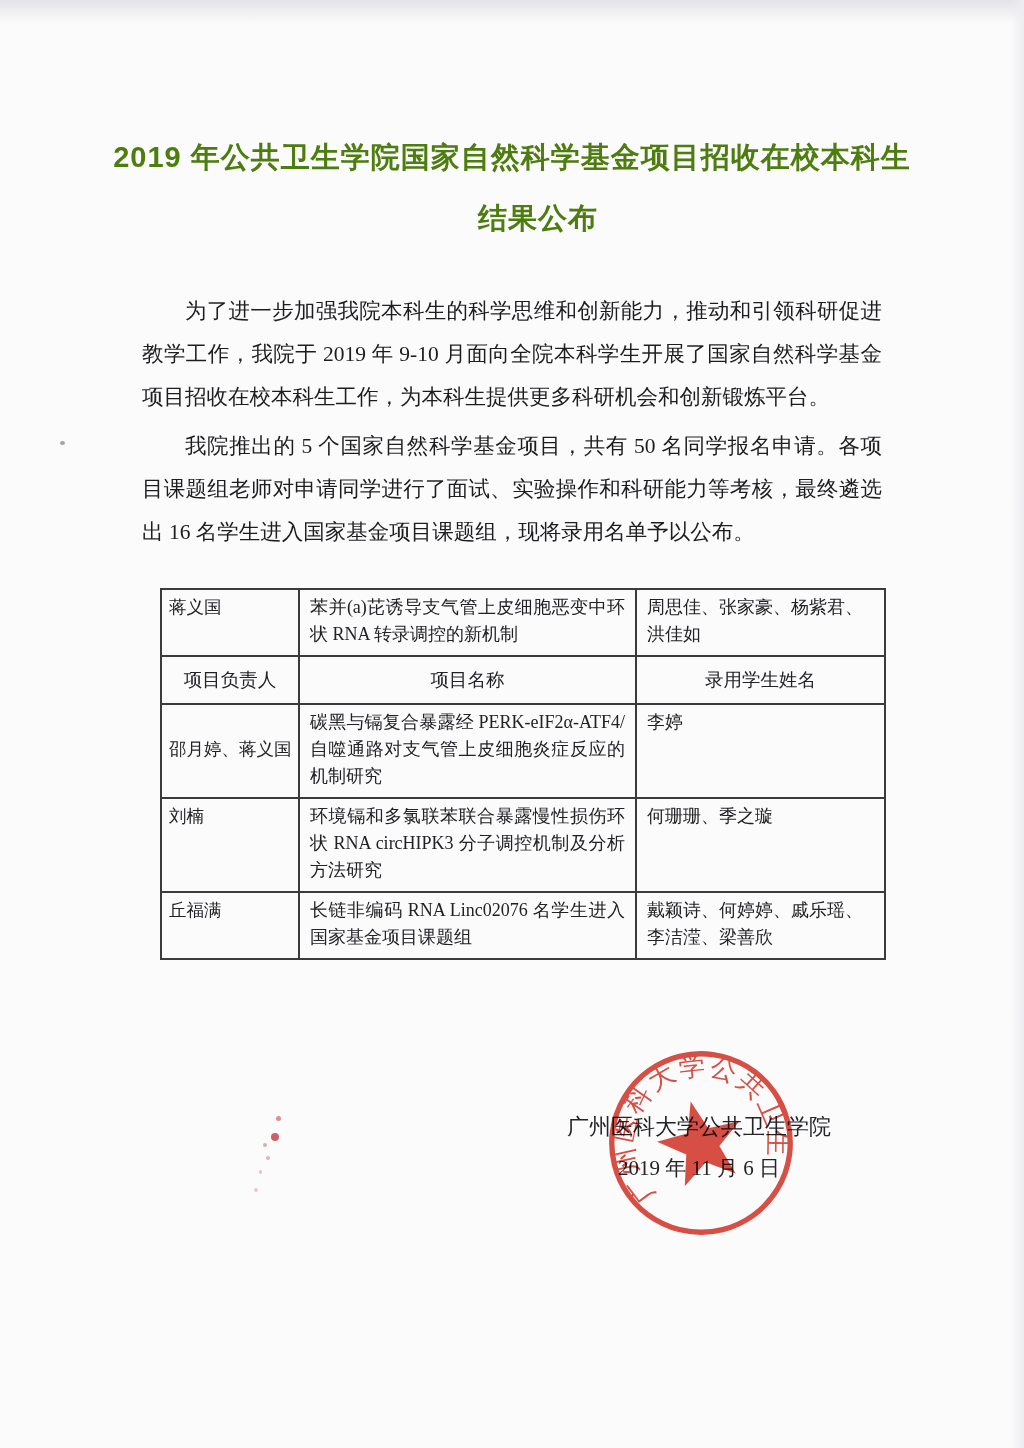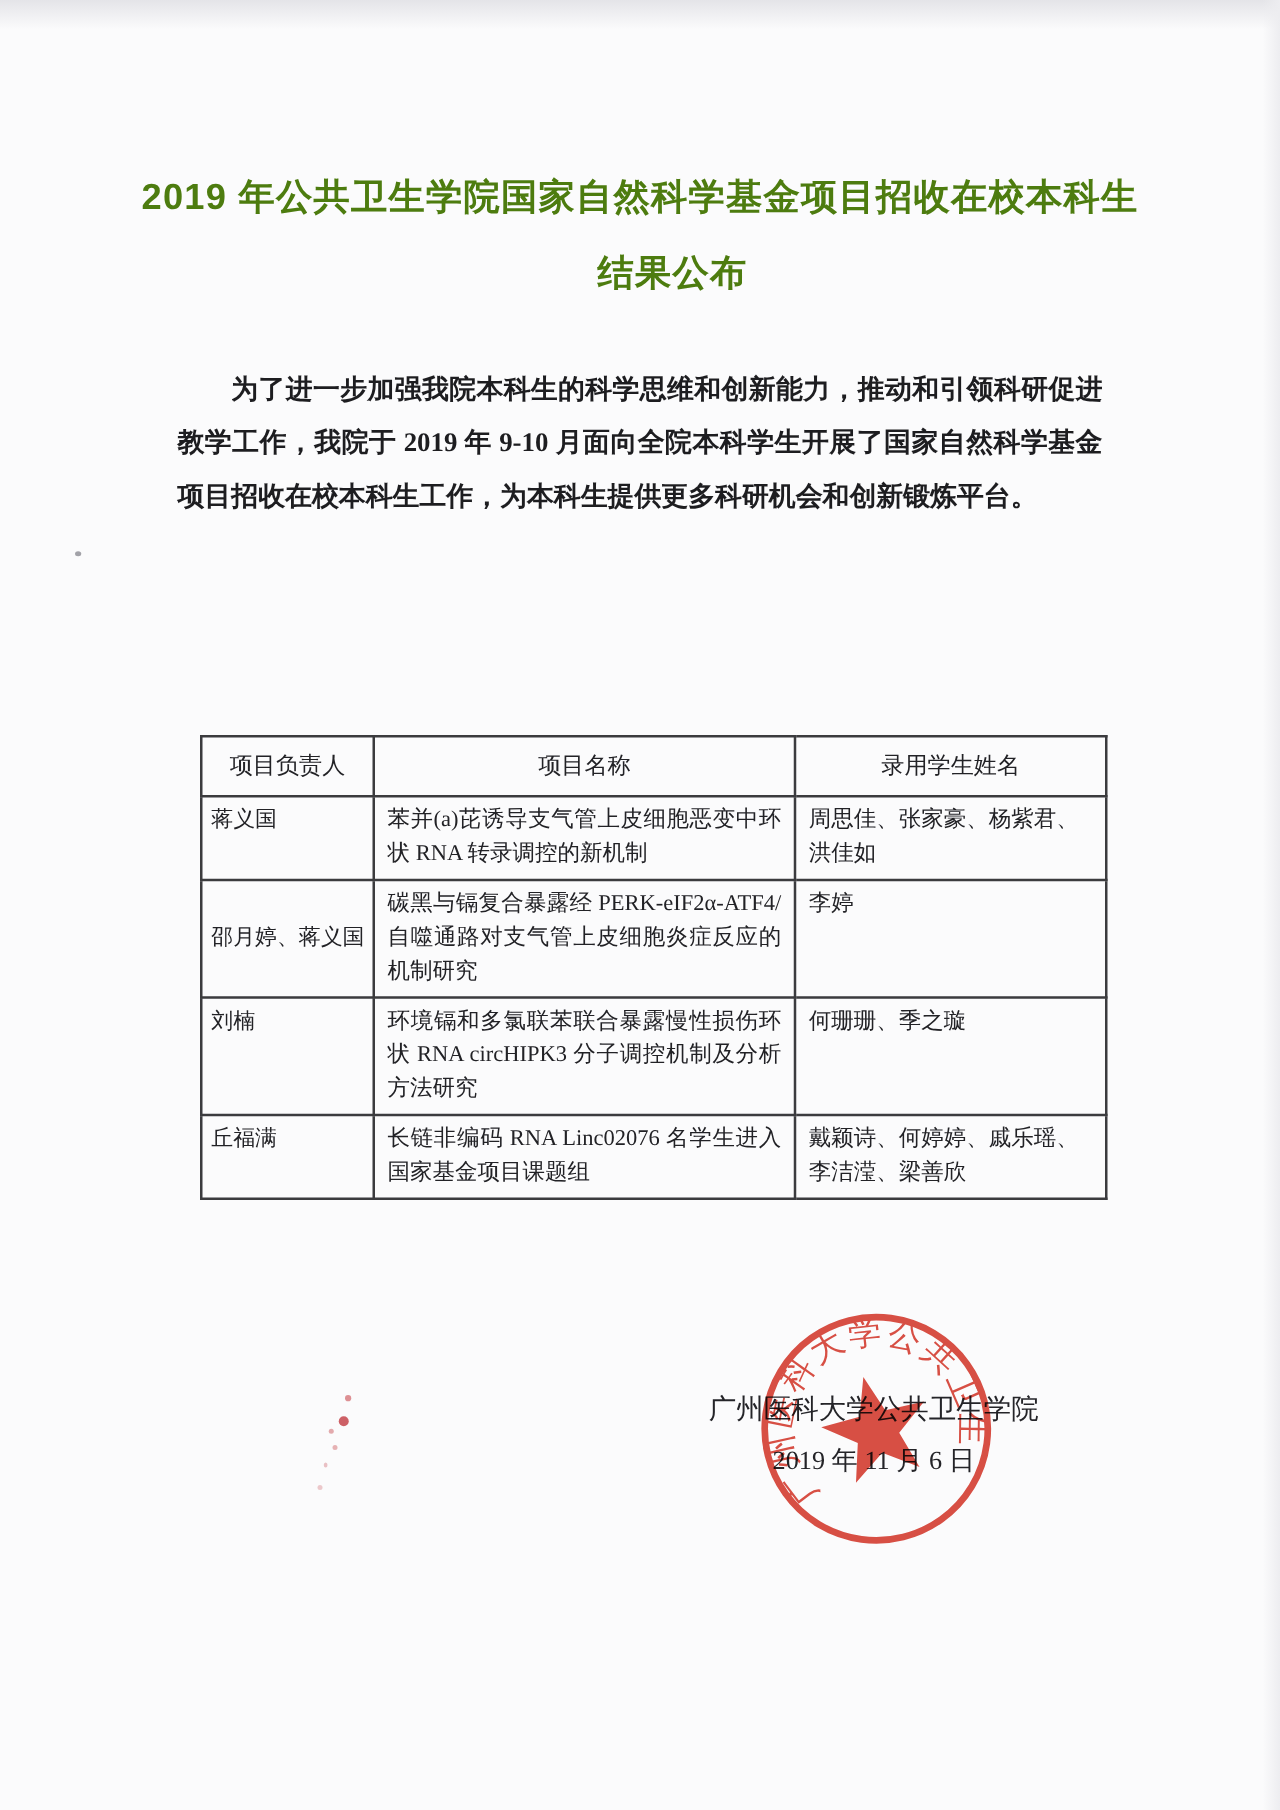--- a/index.html
+++ b/index.html
@@ -22,21 +22,21 @@
     font-family:"Liberation Sans","DejaVu Sans",sans-serif;
     font-weight:700; font-size:29px; letter-spacing:1px; color:#4d7c0f;
     white-space:nowrap;
   }
   #title-line1 { top:138px; }
   #title-line2 { top:199px;margin-left:26px; }
   .body-text {
     position:absolute; left:142px; top:290px; width:740px;
     font-size:21.5px; line-height:43px; text-align:justify;
   }
-  .body-text p { margin:0 0 6px 0; text-indent:2em;font-weight:bold; }
+  .body-text p { margin:0 0 6px 0; text-indent:2em; }
   .results-table {
     position:absolute; left:160px; top:588px; width:724px;
     border-collapse:collapse; table-layout:fixed;
     font-size:18px; line-height:27px; color:#222226;
   }
   .results-table th, .results-table td {
     border:2px solid #3b3b3e; background:transparent;
   }
   .results-table th {
     font-weight:normal; text-align:center; vertical-align:middle;
@@ -75,38 +75,39 @@
 <body>
 
 <div class="scan-top-shade"></div>
 <div class="scan-right-shade"></div>
 
 <div class="doc-title" id="title-line1">2019 年公共卫生学院国家自然科学基金项目招收在校本科生</div>
 <div class="doc-title" id="title-line2">结果公布</div>
 
 <div class="body-text">
   <p>为了进一步加强我院本科生的科学思维和创新能力，推动和引领科研促进教学工作，我院于 2019 年 9-10 月面向全院本科学生开展了国家自然科学基金项目招收在校本科生工作，为本科生提供更多科研机会和创新锻炼平台。</p>
+  <p>我院推出的 5 个国家自然科学基金项目，共有 50 名同学报名申请。各项目课题组老师对申请同学进行了面试、实验操作和科研能力等考核，最终遴选出 16 名学生进入国家基金项目课题组，现将录用名单予以公布。</p>
 </div>
 
 <table class="results-table">
   <colgroup>
     <col style="width:138px">
     <col style="width:337px">
     <col style="width:249px">
   </colgroup>
   <tbody>
       <tr>
+    <td class="leader-cell">蒋义国</td>
+    <td class="project-cell">苯并(a)芘诱导支气管上皮细胞恶变中环状 RNA 转录调控的新机制</td>
+    <td>周思佳、张家豪、杨紫君、洪佳如</td>
+  </tr>
+  <tr>
     <th>项目负责人</th>
     <th>项目名称</th>
     <th>录用学生姓名</th>
-  </tr>
-  <tr>
-    <td class="leader-cell">蒋义国</td>
-    <td class="project-cell">苯并(a)芘诱导支气管上皮细胞恶变中环状 RNA 转录调控的新机制</td>
-    <td>周思佳、张家豪、杨紫君、洪佳如</td>
   </tr>
   <tr>
     <td class="leader-cell leader-middle">邵月婷、蒋义国</td>
     <td class="project-cell">碳黑与镉复合暴露经 PERK-eIF2α-ATF4/自噬通路对支气管上皮细胞炎症反应的机制研究</td>
     <td>李婷</td>
   </tr>
   <tr>
     <td class="leader-cell">刘楠</td>
     <td class="project-cell">环境镉和多氯联苯联合暴露慢性损伤环状 RNA circHIPK3 分子调控机制及分析方法研究</td>
     <td>何珊珊、季之璇</td>

